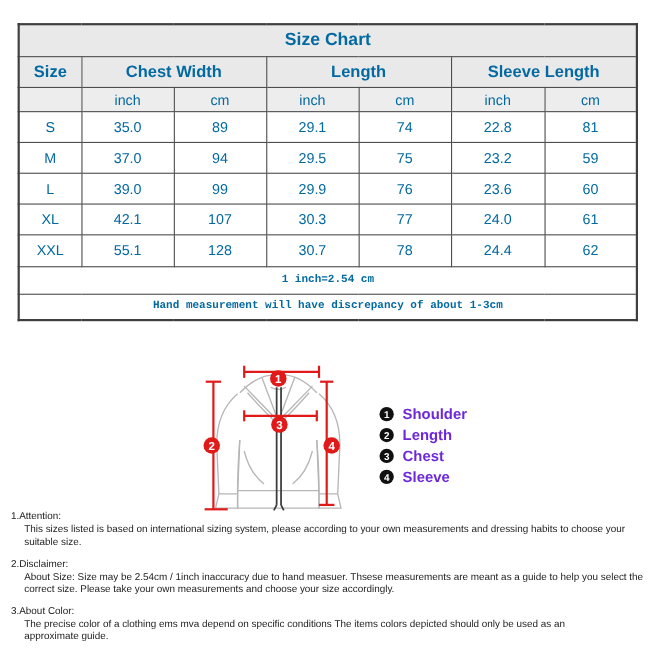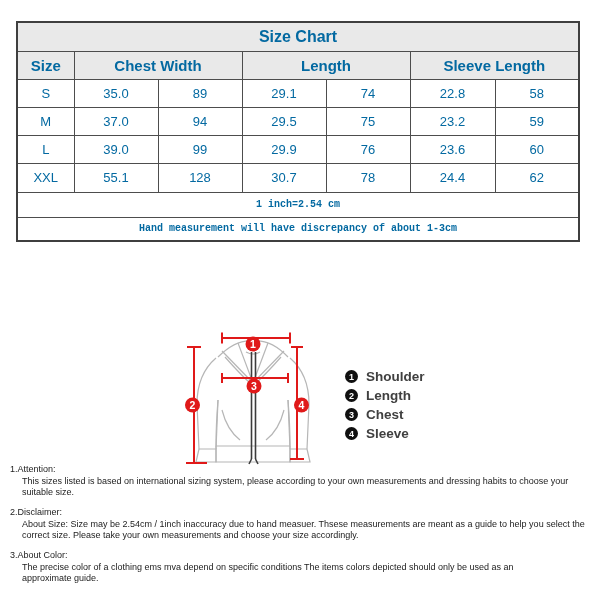--- a/index.html
+++ b/index.html
@@ -26,21 +26,21 @@
 
   
   svg.garment { position:absolute; left:0; top:330px; }
   .legend { position:absolute; left:345px; top:367px; }
   .legend-item { display:flex; align-items:center; height:19px; }
   .legend-num {
     width:13px; height:13px; border-radius:50%; background:#101010; color:#fff;
     font-size:9px; font-weight:bold; display:flex; align-items:center;
     justify-content:center; margin-right:8px; flex:none;
   }
-  .legend-label { font-size:13.5px; font-weight:bold; color:#404040; }
+  .legend-label { font-size:13.5px; font-weight:bold; color:#6d28d9; }
 
   
   .notes { position:absolute; left:10px; top:463px; width:586px;
            font-size:9px; color:#222; }
   .note-section { margin-bottom:9px; }
   .note-heading { line-height:13px; }
   .note-body { line-height:10.5px;margin-left:12px; }
 </style>
 </head>
 <body>
@@ -60,47 +60,65 @@
     <tbody>
       <tr style="height:29px">
         <td class="title-cell" colspan="7">Size Chart</td>
       </tr>
       <tr style="height:28px">
         <td class="group-cell">Size</td>
         <td class="group-cell" colspan="2">Chest Width</td>
         <td class="group-cell" colspan="2">Length</td>
         <td class="group-cell" colspan="2">Sleeve Length</td>
       </tr>
+      <tr style="height:22px">
+        <td class="unit-cell"></td>
+        <td class="unit-cell">inch</td>
+        <td class="unit-cell">cm</td>
+        <td class="unit-cell">inch</td>
+        <td class="unit-cell">cm</td>
+        <td class="unit-cell">inch</td>
+        <td class="unit-cell">cm</td>
+      </tr>
 
       <tr style="height:28px">
         <td class="data-cell">S</td>
         <td class="data-cell">35.0</td>
         <td class="data-cell">89</td>
         <td class="data-cell">29.1</td>
         <td class="data-cell">74</td>
         <td class="data-cell">22.8</td>
-        <td class="data-cell">58</td>
+        <td class="data-cell">81</td>
       </tr>
       <tr style="height:28px">
         <td class="data-cell">M</td>
         <td class="data-cell">37.0</td>
         <td class="data-cell">94</td>
         <td class="data-cell">29.5</td>
         <td class="data-cell">75</td>
         <td class="data-cell">23.2</td>
         <td class="data-cell">59</td>
       </tr>
       <tr style="height:28px">
         <td class="data-cell">L</td>
         <td class="data-cell">39.0</td>
         <td class="data-cell">99</td>
         <td class="data-cell">29.9</td>
         <td class="data-cell">76</td>
         <td class="data-cell">23.6</td>
         <td class="data-cell">60</td>
+      </tr>
+      <tr style="height:28px">
+        <td class="data-cell">XL</td>
+        <td class="data-cell">42.1</td>
+        <td class="data-cell">107</td>
+        <td class="data-cell">30.3</td>
+        <td class="data-cell">77</td>
+        <td class="data-cell">24.0</td>
+        <td class="data-cell">61</td>
       </tr>
       <tr style="height:29px">
         <td class="data-cell">XXL</td>
         <td class="data-cell">55.1</td>
         <td class="data-cell">128</td>
         <td class="data-cell">30.7</td>
         <td class="data-cell">78</td>
         <td class="data-cell">24.4</td>
         <td class="data-cell">62</td>
       </tr>

